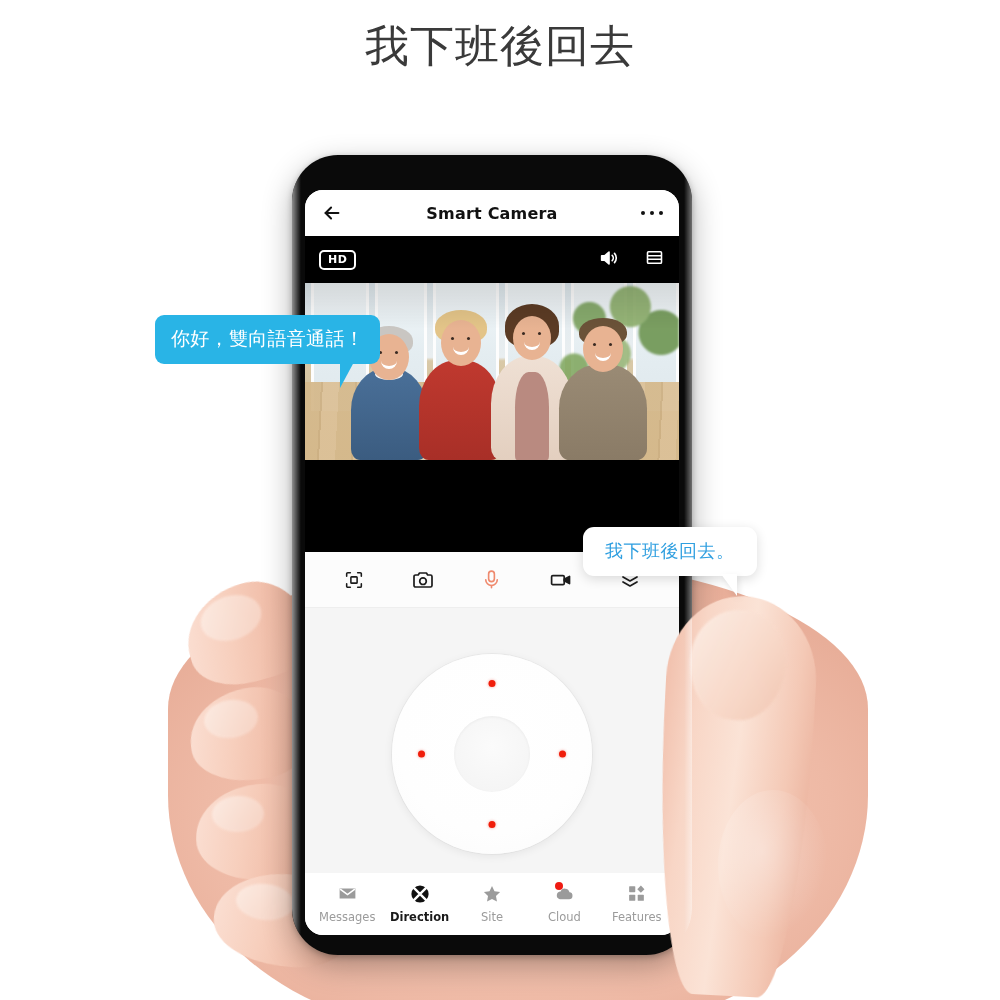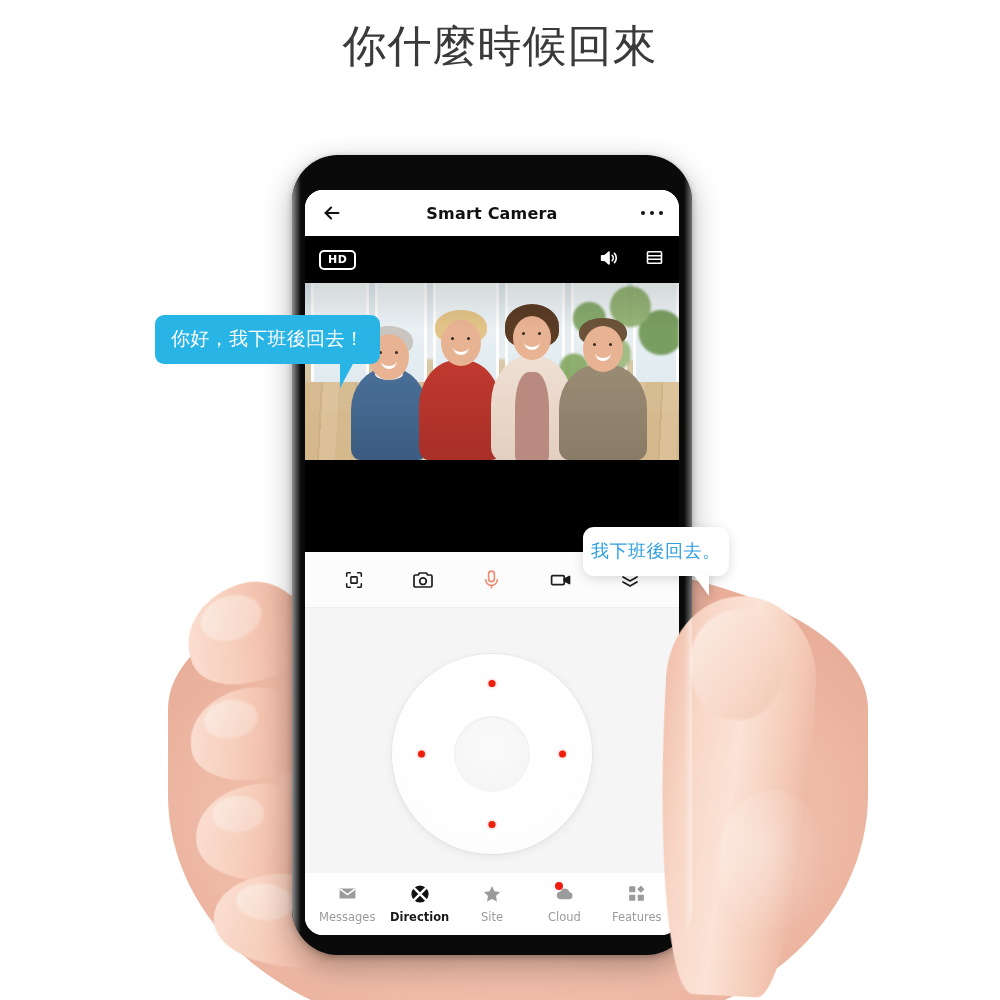--- a/index.html
+++ b/index.html
@@ -258,40 +258,40 @@
     background: #29b4e6; color:#fff; border-radius: 9px;
     font-size: 19px; white-space: nowrap; letter-spacing: .3px;
   }
   .bubble-blue .tail {
     position:absolute; right: 18px; bottom: -24px; width:0; height:0;
     border-left: 14px solid #29b4e6;
     border-right: 8px solid transparent;
     border-bottom: 26px solid transparent;
   }
   .bubble-white {
-    left: 583px; top: 527px; padding: 12px 8px 13px;
+    left: 583px; top: 527px; padding: 12px 22px 13px;
     background: #ffffff; color:#2f9fe0; border-radius: 11px;
     font-size: 18px; white-space: nowrap; letter-spacing: .5px;
     box-shadow: 0 3px 12px rgba(0,0,0,.14);
   }
   .bubble-white .tail {
     position:absolute; right: 20px; bottom: -20px; width:0; height:0;
     border-left: 6px solid transparent;
     border-right: 16px solid #ffffff;
     border-bottom: 22px solid transparent;
     filter: drop-shadow(2px 3px 3px rgba(0,0,0,.10));
   }
 </style>
 </head>
 <body>
 
 <div id="root">
 
   <div class="headline">
-    <span class="l1">你什麼時候回來</span>
+    <span class="l1">我下班後回去</span>
   </div>
 
   <div class="hand palm"></div>
   <div class="hand finger f1"></div>
   <div class="hand finger f2"></div>
   <div class="hand finger f3"></div>
   <div class="hand finger f4"></div>
   <div class="hand nail n1"></div>
   <div class="hand nail n2"></div>
   <div class="hand nail n3"></div>
@@ -496,21 +496,21 @@
       </div>
 
     </div>
   </div>
 
   <div class="hand thumb"></div>
   <div class="hand thumb-nail"></div>
   <div class="hand knuckle"></div>
 
   <div class="bubble bubble-blue">
-    <span>你好，我下班後回去！</span>
+    <span>你好，雙向語音通話！</span>
     <span class="tail"></span>
   </div>
 
   <div class="bubble bubble-white">
     <span>我下班後回去。</span>
     <span class="tail"></span>
   </div>
 
 </div>
 

